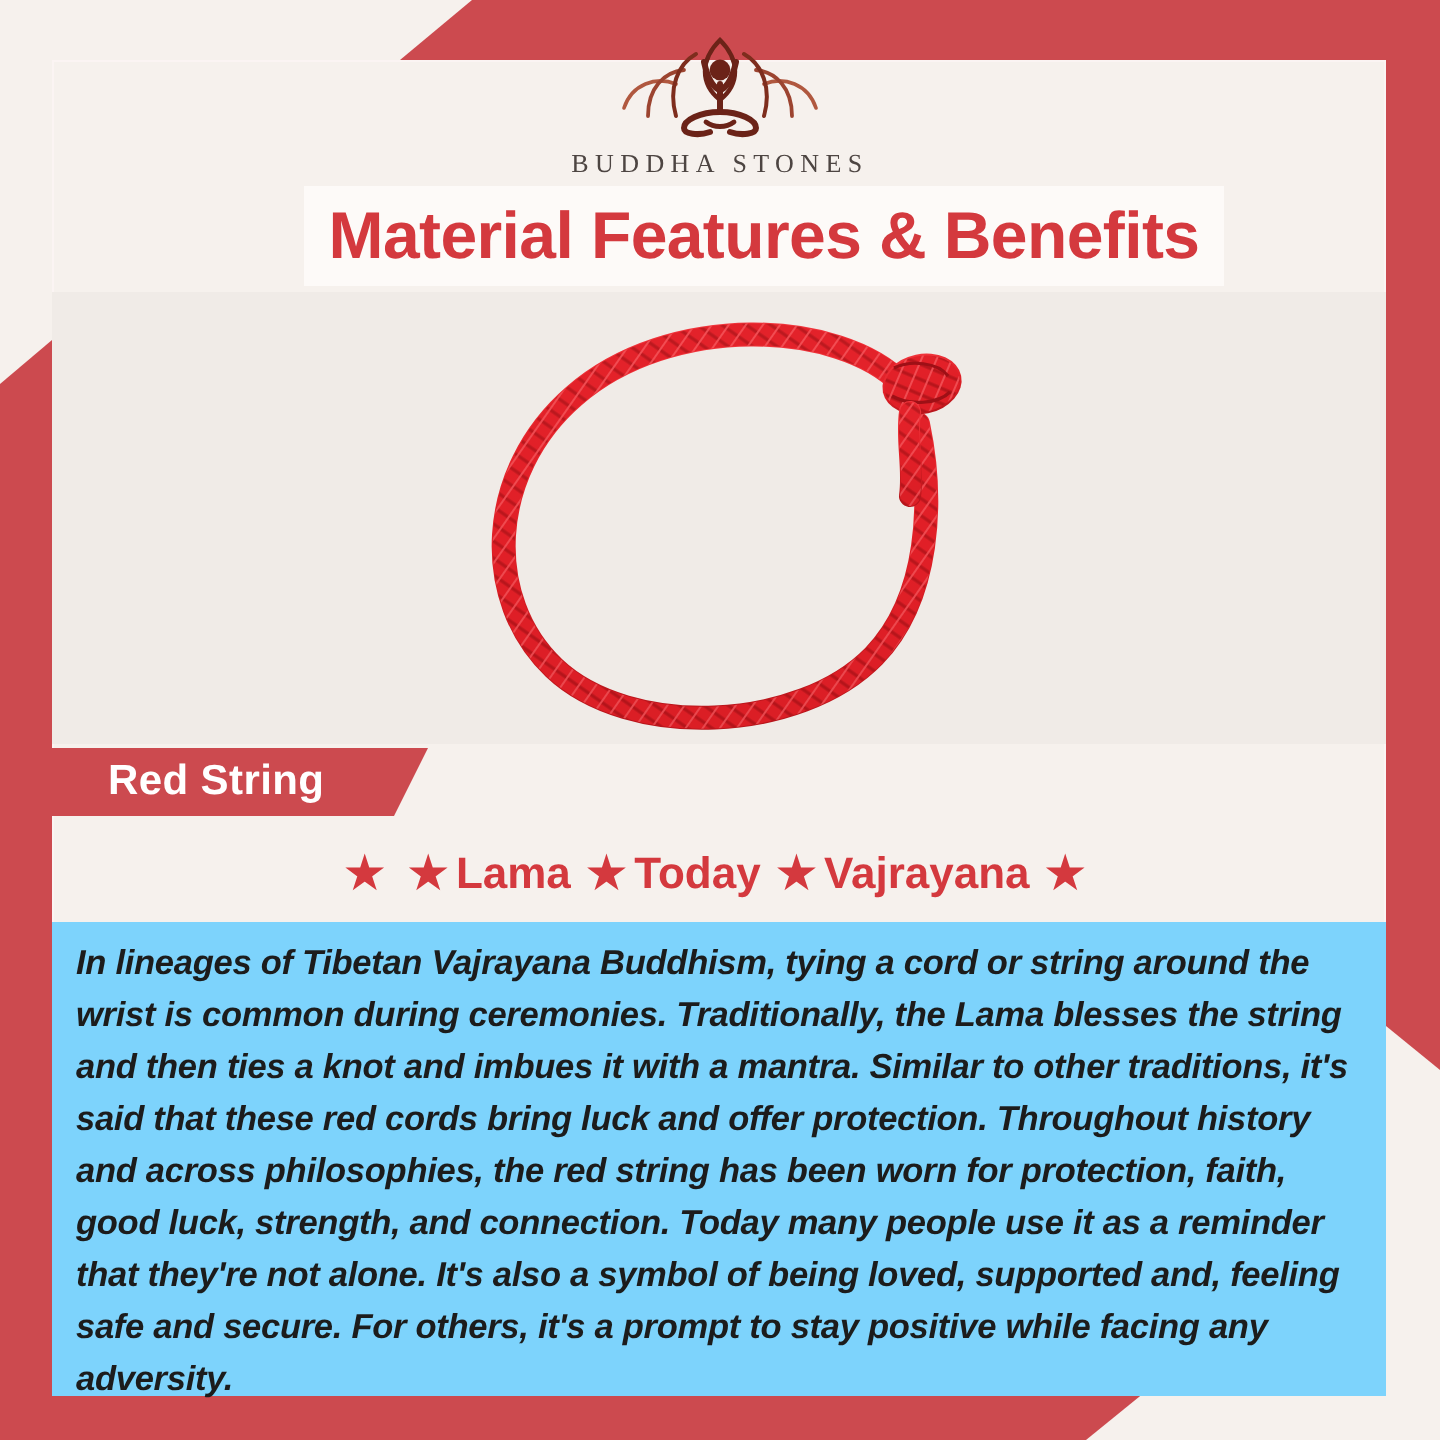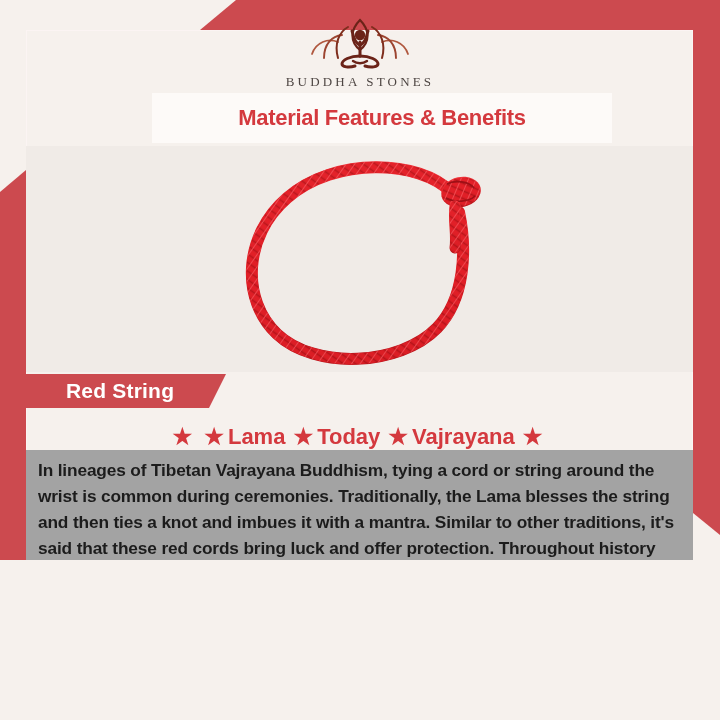--- a/index.html
+++ b/index.html
@@ -9,21 +9,21 @@
   body {
     width: 720px;
     height: 720px;
     overflow: hidden;
     font-family: "Liberation Sans", sans-serif;
     background: #f6f1ed;
   }
   #page {
     position: relative;
     width: 720px;
-    height: 560px;
+    height: 720px;
     background: #f6f1ed;
     overflow: hidden;
   }
 
   
   .bar-top {
     position: absolute;
     top: 0; left: 200px;
     width: 520px; height: 30px;
     background: #cc4a4f;
@@ -84,21 +84,21 @@
   .title-banner {
     position: absolute;
     top: 93px; left: 152px;
     width: 460px; height: 50px;
     background: #fdfaf8;
     display: flex;
     align-items: center;
     justify-content: center;
   }
   .title-banner .title-text {
-    font-size: 22px;
+    font-size: 33px;
     font-weight: bold;
     color: #d4393e;
     letter-spacing: -0.3px;
     white-space: nowrap;
   }
 
   
   .stage {
     position: absolute;
     top: 146px; left: 26px;
@@ -108,21 +108,21 @@
   }
   .bracelet-svg {
     position: absolute;
     top: 4px; left: 50%;
     transform: translateX(-50%);
   }
 
   
   .ribbon {
     position: absolute;
-    top: 374px; left: 26px;
+    top: 374px; left: 14px;
     width: 200px; height: 34px;
     background: #cc4a4f;
     clip-path: polygon(0 0, 100% 0, calc(100% - 17px) 100%, 0 100%);
     display: flex;
     align-items: center;
   }
   .ribbon .ribbon-label {
     margin-left: 40px;
     color: #ffffff;
     font-size: 21px;
@@ -152,25 +152,26 @@
   .benefit .star {
     font-size: 22px;
     line-height: 1;
     color: #d4393e;
     margin-right: 4px;
   }
 
   
   .body-copy {
     position: absolute;
-    top: 450px; left: 26px;
+    top: 461px; left: 26px;
     width: 667px; height: 237px;
-    background: #a3a3a3;
+    background: #7dd3fc;
     box-sizing: border-box;
     padding: 7px 14px 0 12px;
+    font-style: italic;
   }
   .body-copy p {
     margin: 0;
     font-size: 17.3px;
     line-height: 26px;
     color: #1c1c1c;
     font-weight: bold;
     letter-spacing: -0.15px;
   }
 </style>

